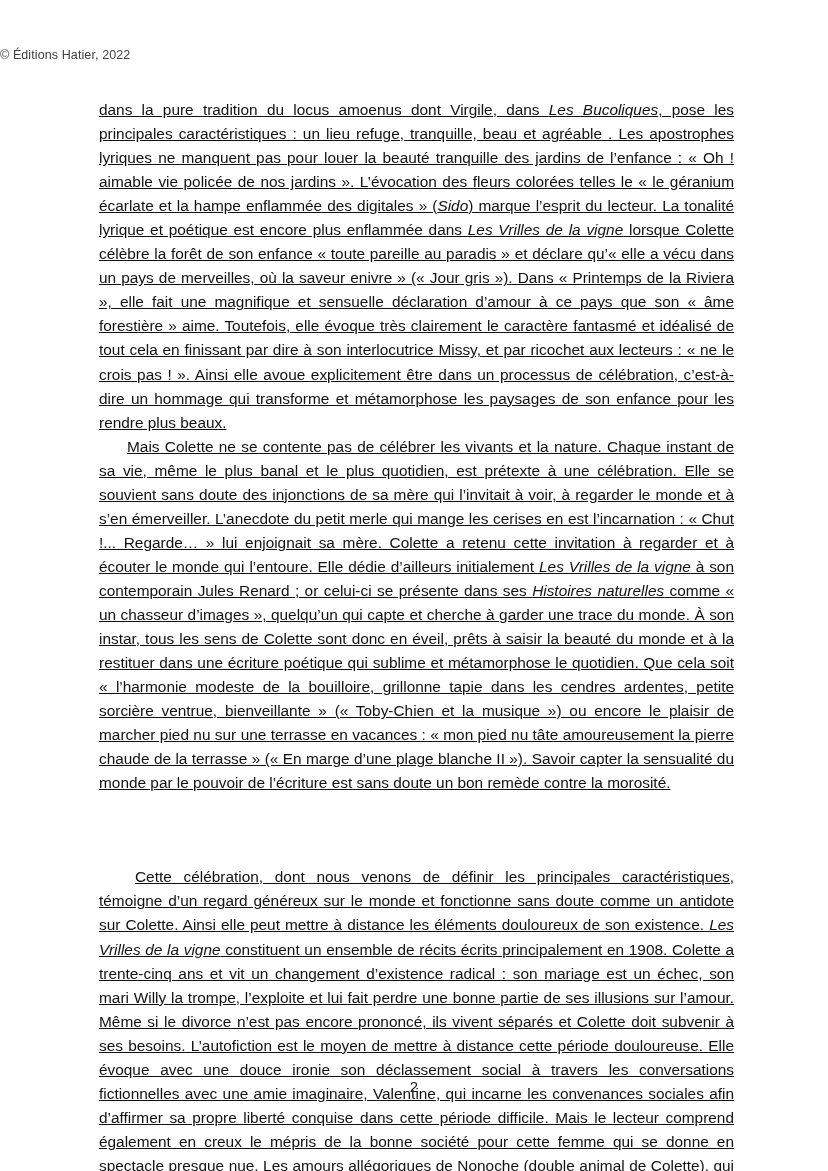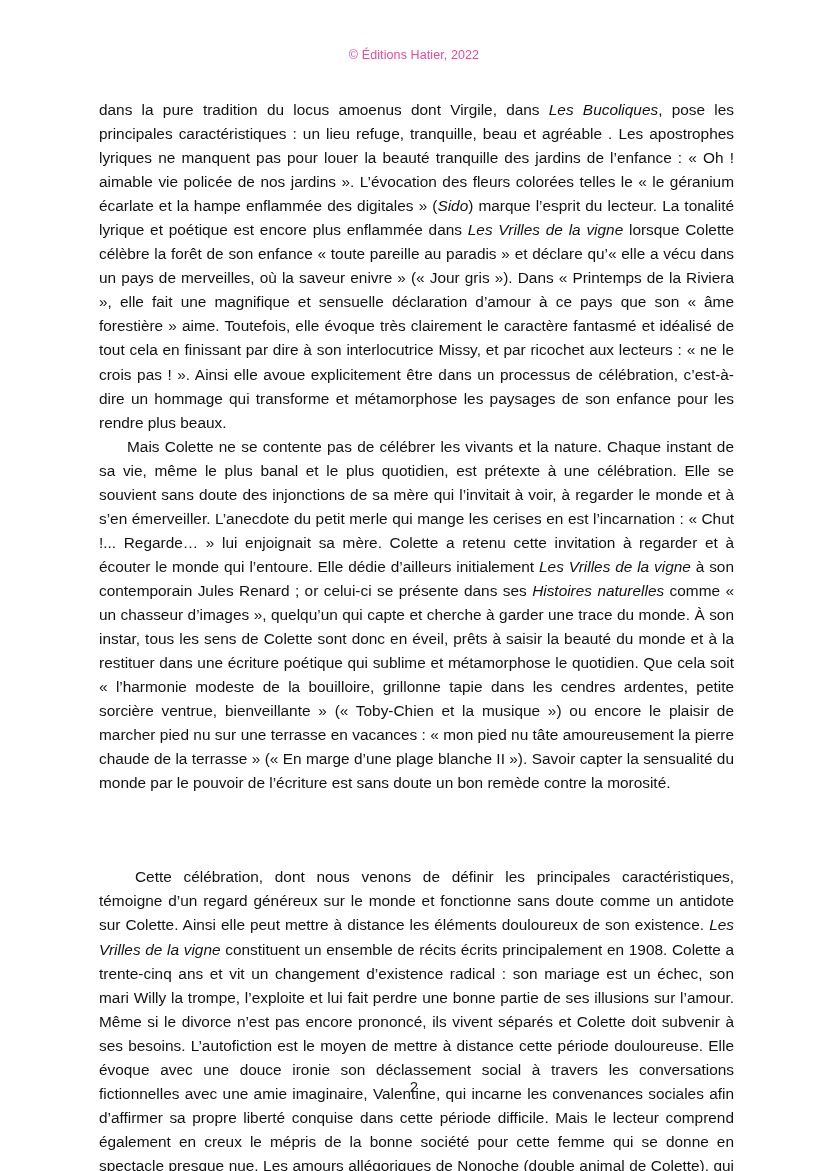--- a/index.html
+++ b/index.html
@@ -19,42 +19,43 @@
     position: relative;
     width: 828px;
     height: 1171px;
     box-sizing: border-box;
   }
   .header {
     position: absolute;
     top: 48px;
     left: 0;
     width: 828px;
-    text-align: center;
+    text-align: left;
     font-size: 12.5px;
-    color: #ec4899;
+    color: #404040;
     letter-spacing: 0.1px;
   }
   .content {
     position: absolute;
     left: 99px;
     top: 98px;
     width: 635px;
   }
   .block {
     text-align: justify;
     text-justify: inter-word;
     font-size: 15.4px;
     line-height: 24.05px;
     color: #111111;
     hyphens: manual;
   }
   .block p {
     margin: 0;
     text-align: justify;
+    text-decoration: underline;
   }
   .indent-sm {
     text-indent: 28px;
   }
   .indent-lg {
     text-indent: 36px;
   }
   .gap {
     height: 70px;
   }

